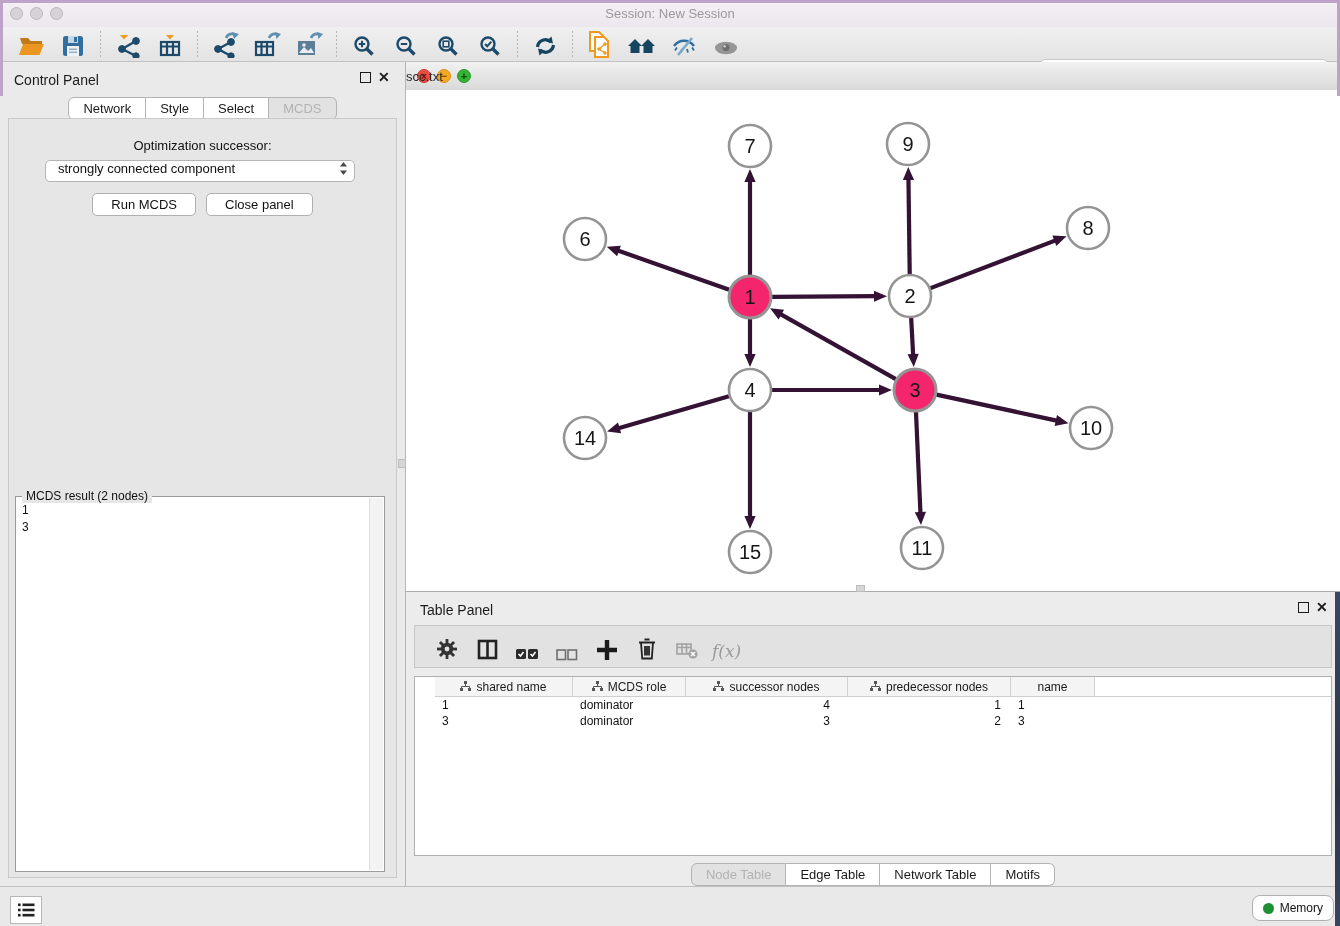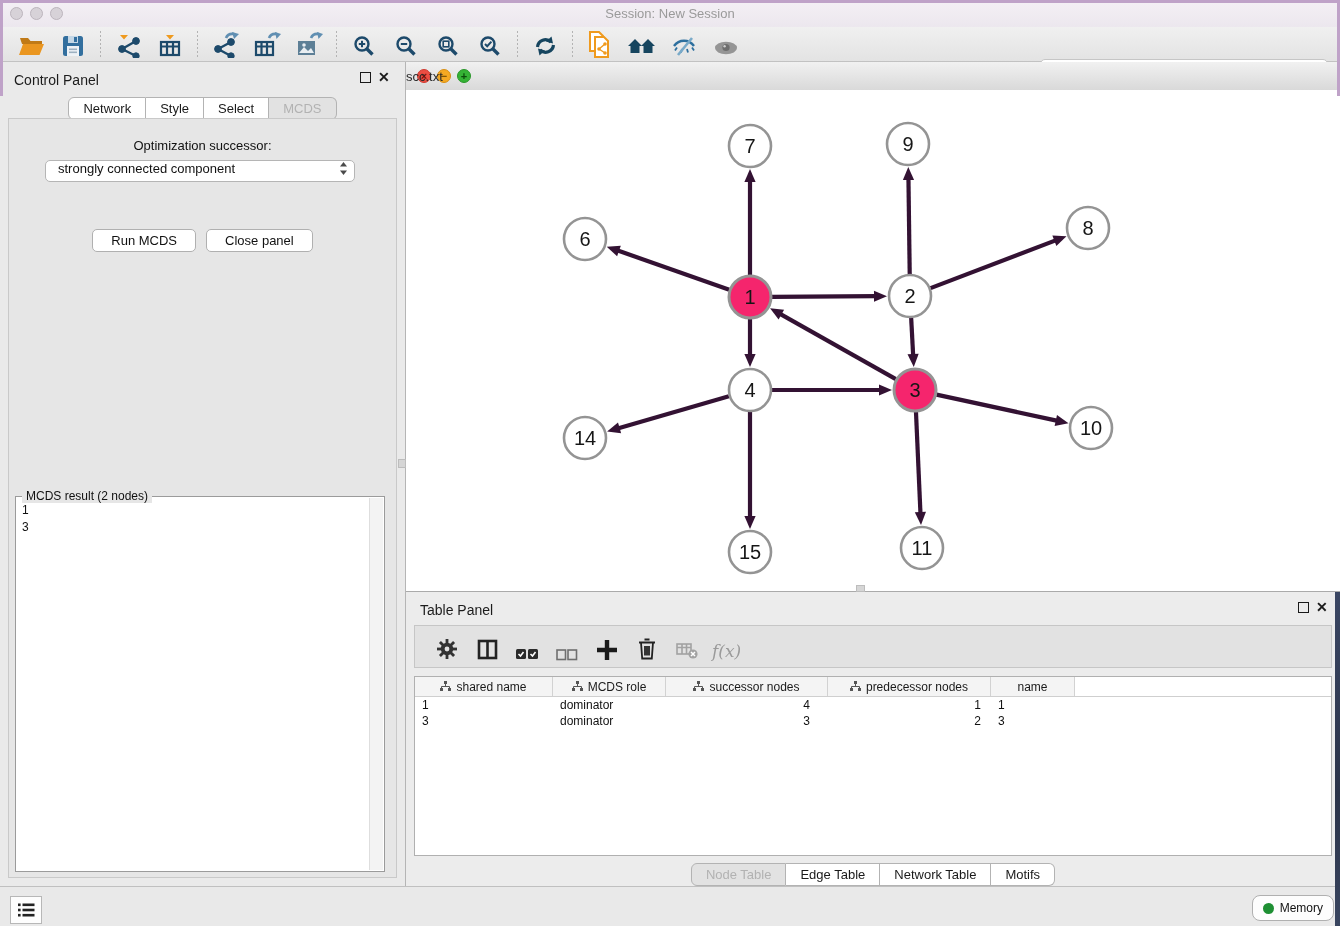--- a/index.html
+++ b/index.html
@@ -49,21 +49,21 @@
   .cp-tabs{position:absolute;top:35px;left:0;right:0;display:flex;justify-content:center;}
   .cp-content{position:absolute;left:8px;right:8px;top:56px;bottom:8px;
        background:#e6e6e6;border:1px solid #c9c9c9;}
   .opt-label{position:absolute;top:19px;left:0;right:0;text-align:center;
        font-size:13px;color:#111;}
   .dropdown{position:absolute;top:41px;left:36px;width:310px;height:22px;background:#fff;
        border:1px solid #b5b5b5;border-radius:5px;display:flex;align-items:flex-start;
        padding:0 6px 0 12px;box-sizing:border-box;font-size:13px;color:#111;}
   .dropdown .dd-label{flex:1;}
   .btn-row{position:absolute;top:74px;left:0;right:0;display:flex;
-       justify-content:center;gap:10px;margin-top:36px;}
+       justify-content:center;gap:10px;}
   .btn{background:#fff;border:1px solid #b0b0b0;border-radius:5px;font-size:13px;
        color:#111;padding:3px 18px;font-family:"Liberation Sans",sans-serif;cursor:default;}
   .result-box{position:absolute;left:6px;right:11px;top:377px;height:376px;
        border:1px solid #9b9b9b;background:#fff;box-sizing:border-box;}
   .result-legend{position:absolute;top:-8px;left:6px;background:#e6e6e6;
        padding:0 4px;font-size:12px;color:#111;}
   .result-lines{position:absolute;left:6px;top:5px;right:18px;font-size:12px;
        color:#111;line-height:17px;white-space:pre;}
   .result-scroll{position:absolute;right:1px;top:1px;bottom:1px;width:13px;
        background:#f3f3f3;border-left:1px solid #dedede;}
@@ -84,21 +84,21 @@
   .splitter{position:absolute;background:#d6d6d6;border:1px solid #bdbdbd;box-sizing:border-box;}
   
   .table-panel{position:absolute;left:406px;top:592px;width:934px;height:294px;
        background:#ececec;box-sizing:border-box;}
   .tp-toolbar{position:absolute;left:8px;top:33px;width:918px;height:43px;
        background:#e2e2e2;border:1px solid #c6c6c6;box-sizing:border-box;
        display:flex;align-items:center;padding-left:12px;}
   .tp-toolbar .tbi{margin:0 5px;}
   .fx{font-family:"DejaVu Serif",serif;font-style:italic;font-size:17px;color:#9a9a9a;}
   .data-table{position:absolute;left:8px;top:84px;width:918px;height:180px;
-       background:#fff;border:1px solid #b0b0b0;box-sizing:border-box;overflow:hidden;}
+       background:#fff;border:1px solid #b0b0b0;box-sizing:border-box;overflow:hidden;padding-left:20px;}
   .thead{display:flex;height:19px;border-bottom:1px solid #cfcfcf;}
   .th{background:#f4f4f4;border-right:1px solid #d2d2d2;box-sizing:border-box;
       display:flex;align-items:center;justify-content:center;gap:5px;
       font-size:12px;color:#1a1a1a;}
   .trow{display:flex;height:16px;align-items:center;}
   .td{box-sizing:border-box;font-size:12px;color:#111;padding:0 7px;overflow:hidden;
       white-space:nowrap;}
   .td.ra{text-align:right;}
   .c0{width:138px;} .c1{width:113px;} .c2{width:162px;} .c3{width:163px;} .c4{width:84px;}
   .td.c2{padding-right:18px;} .td.c3{padding-right:10px;}

